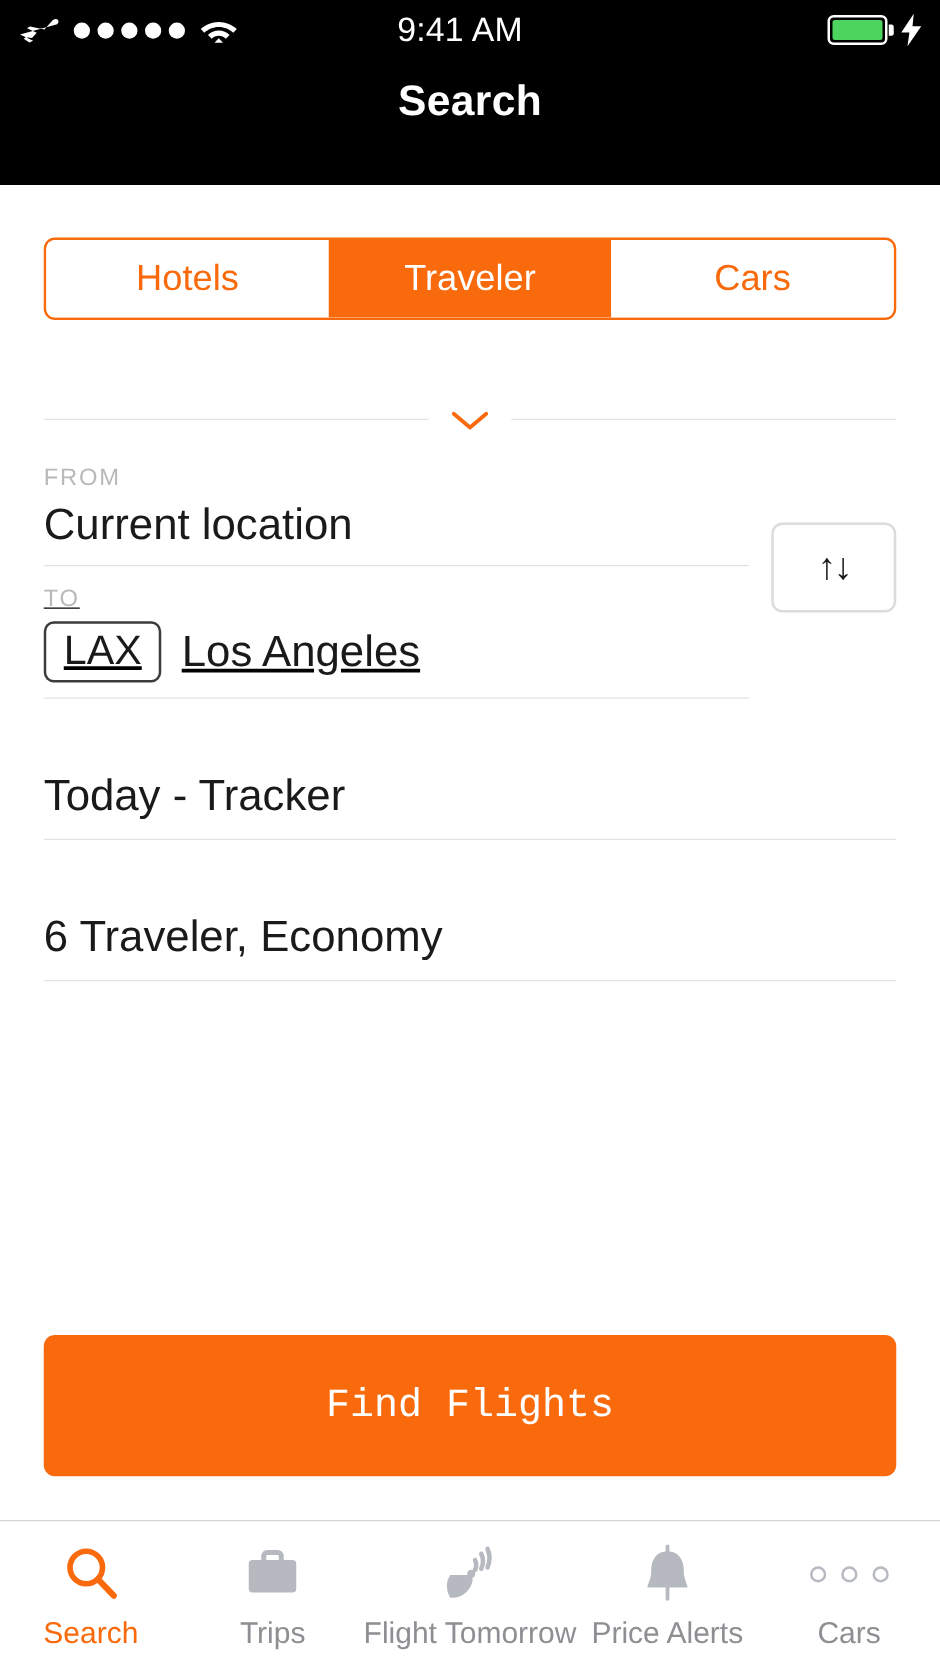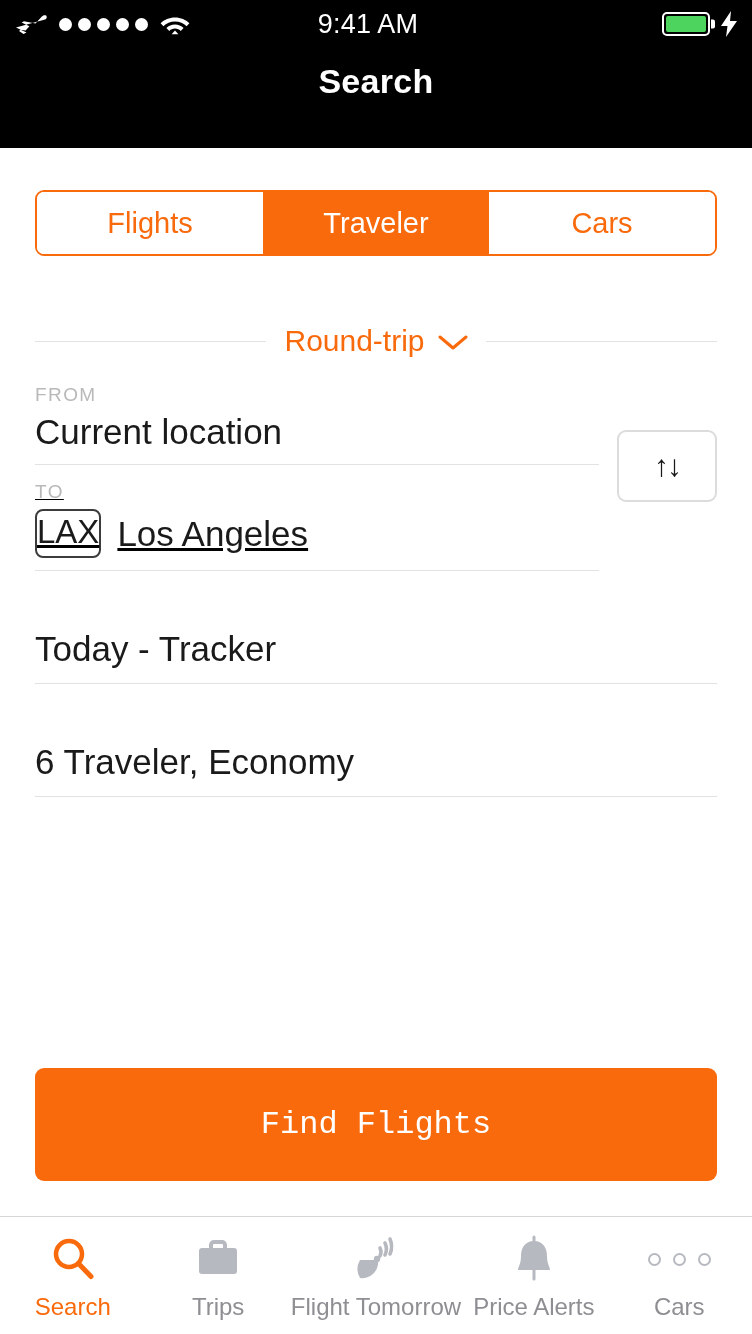--- a/index.html
+++ b/index.html
@@ -169,21 +169,21 @@
     height: 1px;
     background: #E2E2E2;
   }
   .field-to { margin-top: 16px; text-decoration: underline; }
   .iata {
     display: inline-flex;
     align-items: center;
     justify-content: center;
     border: 2px solid #3C3C3C;
     border-radius: 8px;
-    padding: 3px 0 6px;
+    padding: 3px 14px 6px;
     font-size: 33px;
     color: #1A1A1A;
     line-height: 1.1;
   }
   .swap {
     flex: 0 0 auto;
     width: 100px;
     height: 72px;
     margin-left: 18px;
     margin-top: 46px;
@@ -287,29 +287,28 @@
           <path d="M11 0 L1 15 L7.5 15 L6 26 L17 10 L10 10 Z" fill="#ffffff"></path>
         </svg>
       </div>
     </div>
     <div class="nav-title">Search</div>
   </div>
 
   <div class="content">
 
     <div class="segment">
-      <div class="seg-item">Flights</div>
+      <div class="seg-item">Hotels</div>
       <div class="seg-item active">Traveler</div>
       <div class="seg-item">Cars</div>
     </div>
 
     <div class="triptype-row">
       <div class="triptype-line"></div>
       <div class="triptype-btn">
-        <span>Round-trip</span>
         <svg class="chev" width="30" height="18" viewBox="0 0 30 18">
           <path d="M2 3 L15 14 L28 3" fill="none" stroke="#F96A0C" stroke-width="3" stroke-linecap="round" stroke-linejoin="round"></path>
         </svg>
       </div>
       <div class="triptype-line"></div>
     </div>
 
     <div class="places">
       <div class="places-fields">
 

